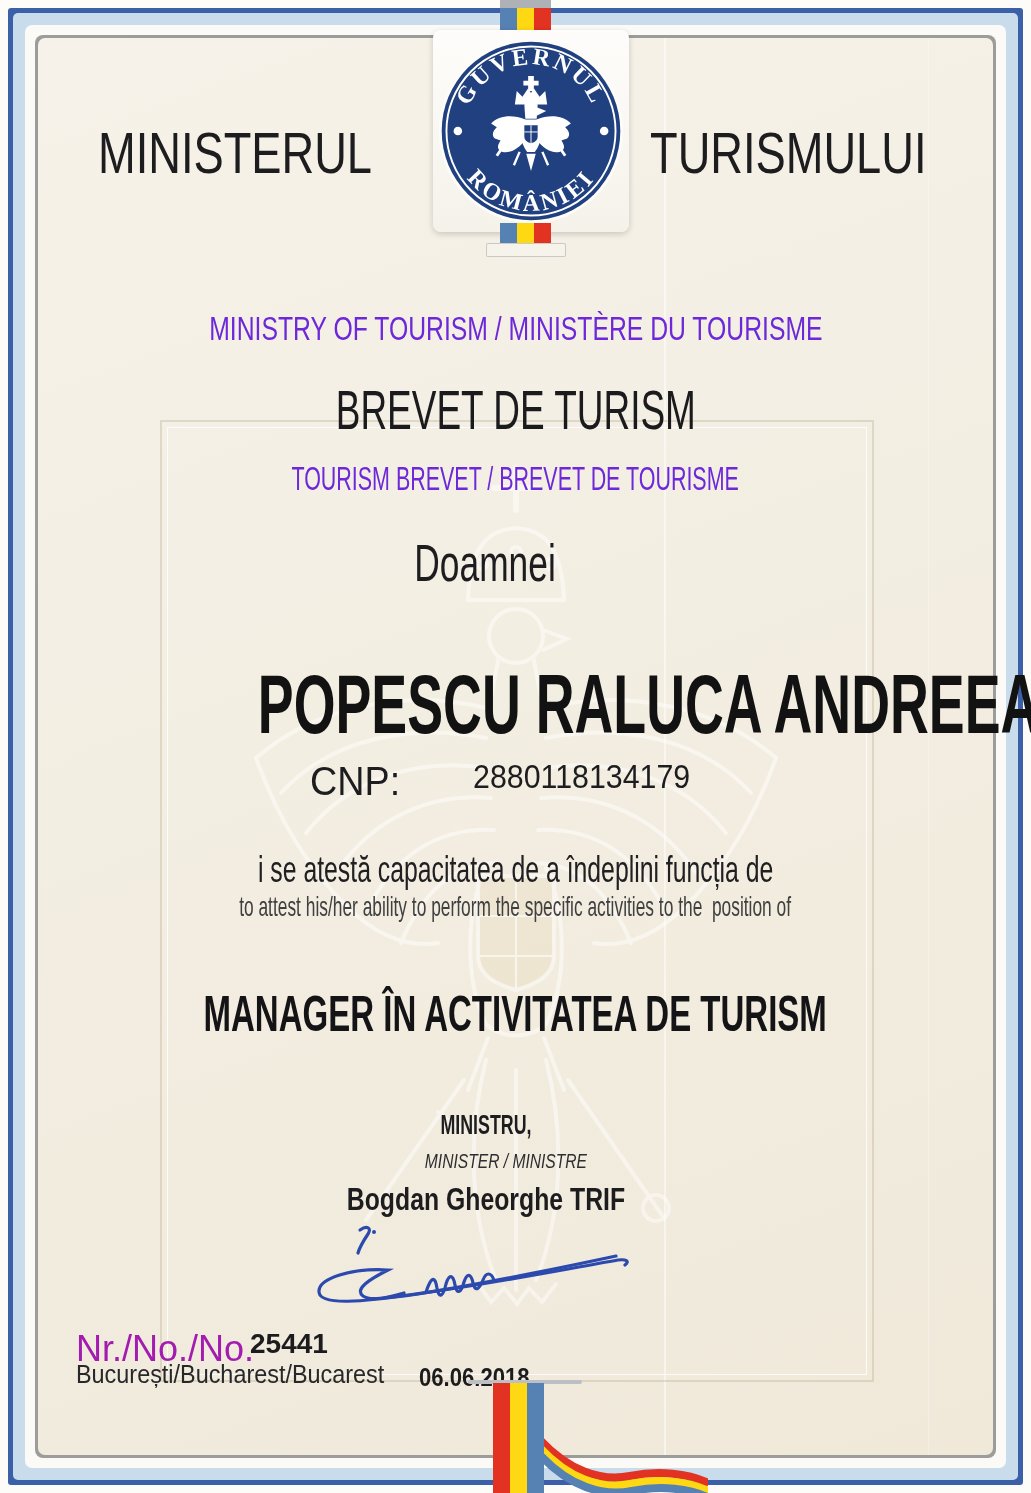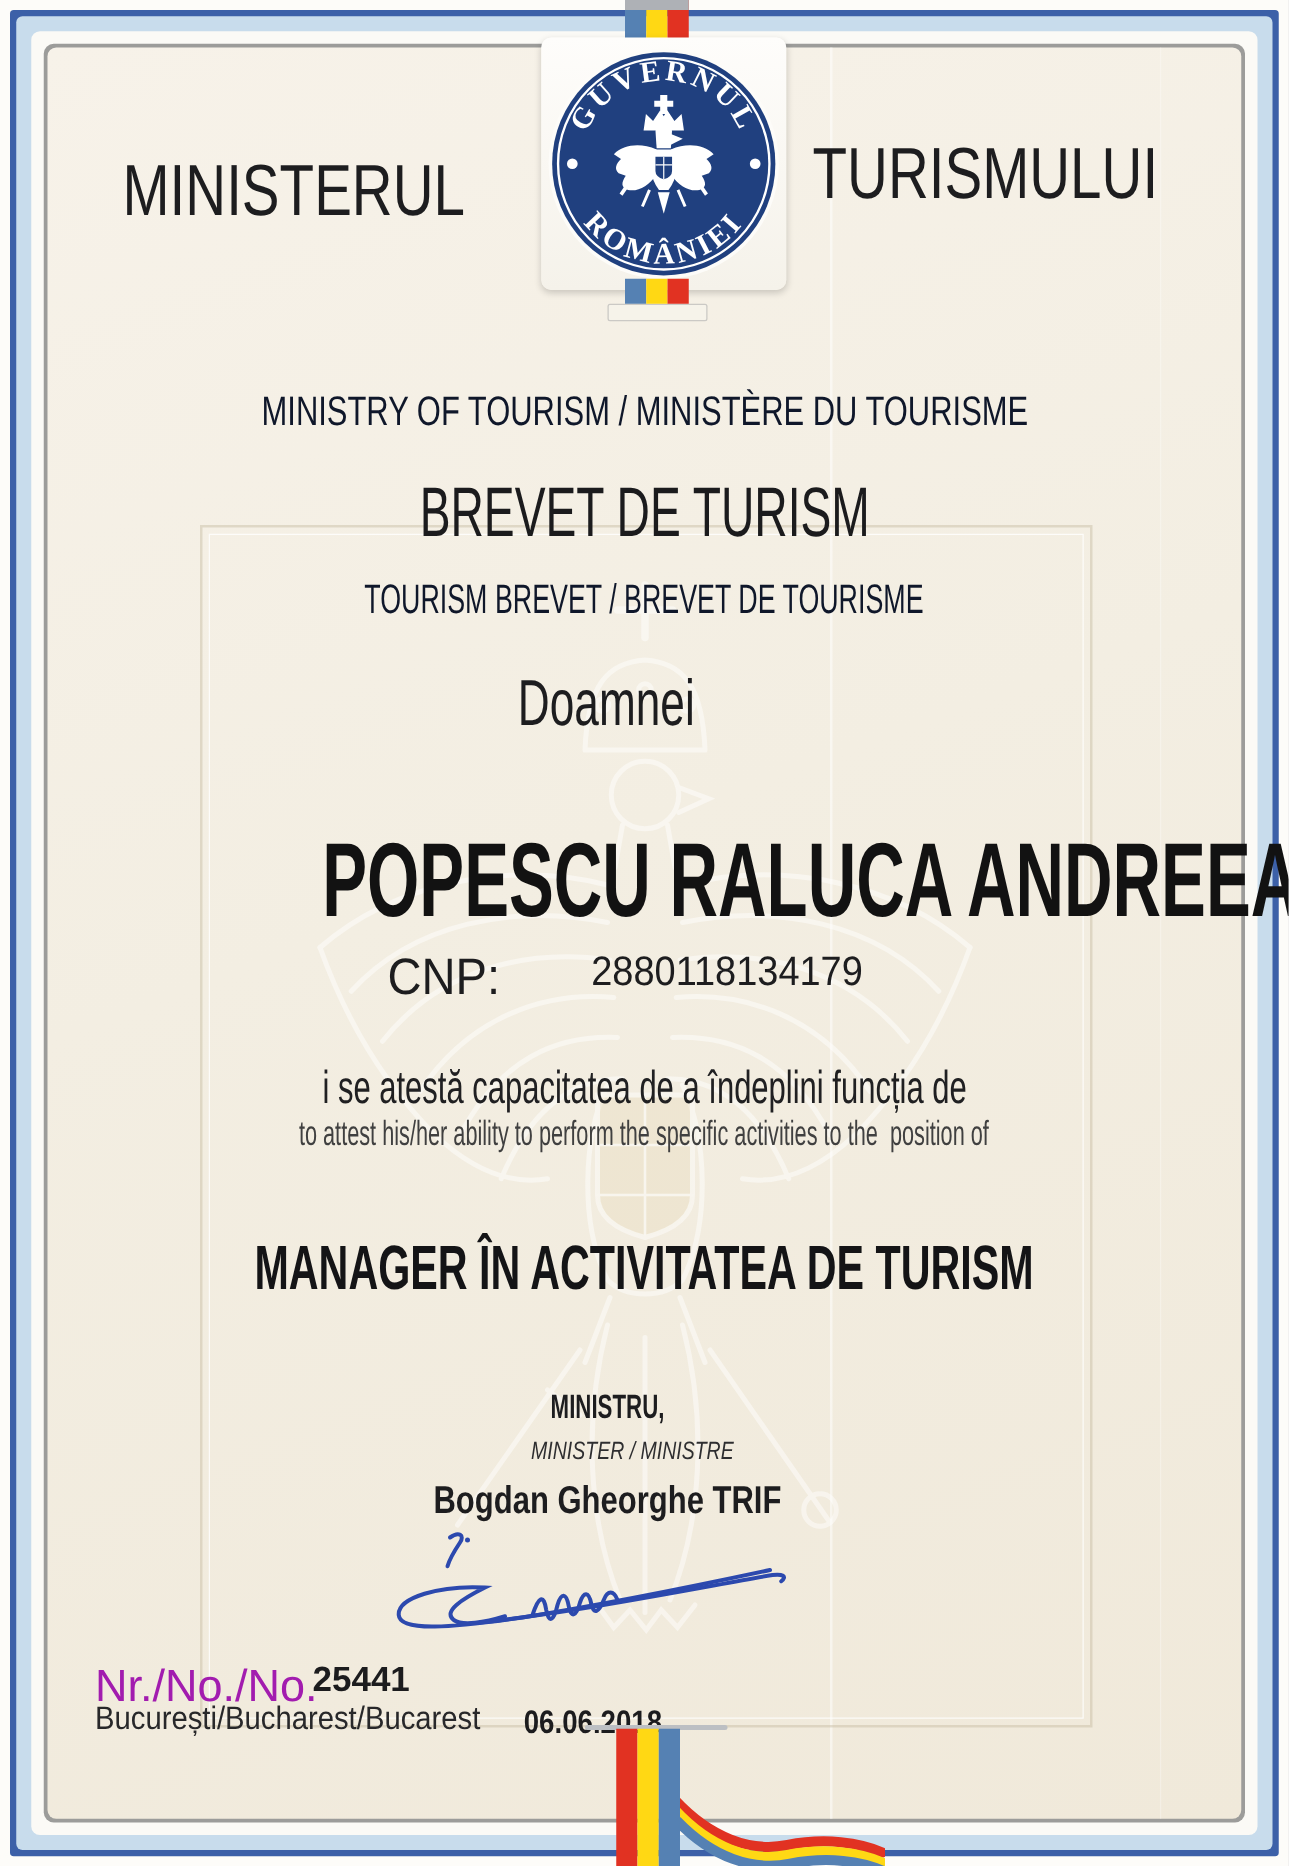--- a/index.html
+++ b/index.html
@@ -19,21 +19,21 @@
   .wm-inner{position:absolute;inset:7px;border:1px solid rgba(255,255,255,.8);}
   .wm svg{position:absolute;left:26px;top:18px;opacity:.5;}
   
   .layer{position:absolute;inset:0;z-index:10;}
   .abs{position:absolute;line-height:1.15;color:#1d1d1f;}
   .center{position:absolute;left:38px;right:38px;text-align:center;line-height:1.15;color:#1d1d1f;}
   .center.shift{right:98px;}
   .cx{display:inline-block;white-space:pre;}
   .oL{transform-origin:left top;}
   .oC{transform-origin:center top;}
-  .slate{color:#0f172a;}
+  .slate{color:#6d28d9;}
   .b{font-weight:700;}
   .it{font-style:italic;padding-left:40px;}
   
   .ribbon{position:absolute;display:flex;z-index:18;}
   .ribbon>i{display:block;height:100%;}
   .rb-b{background:#5581b3;} .rb-y{background:#ffd814;} .rb-r{background:#e13222;}
   .rib-cap{position:absolute;left:500px;top:0;width:51px;height:8px;background:#aeb1b6;z-index:19;}
   .slit{position:absolute;left:468px;top:1380px;width:114px;height:4px;background:#bcbfc3;
         border-radius:2px;z-index:17;}
   .tab{position:absolute;left:486px;top:243px;width:78px;height:12px;background:#f6f3ea;
@@ -147,21 +147,21 @@
     <i class="rb-b" style="width:17px;"></i>
       <i class="rb-y" style="width:17px;"></i>
       <i class="rb-r" style="width:17px;"></i>
   </div>
   <div class="tab"></div>
 
   <div class="layer">
     <div class="abs" style="left:98px;top:120px;font-size:58px;">
       <span class="cx oL" style="transform:scaleX(0.78);">MINISTERUL</span>
     </div>
-    <div class="abs" style="left:650px;top:106px;font-size:58px;text-align:center;">
+    <div class="abs" style="left:650px;top:120px;font-size:58px;text-align:center;">
       <span class="cx oL" style="transform:scaleX(0.78);">TURISMULUI</span>
     </div>
 
     <div class="center slate" style="top:310px;font-size:33px;">
       <span class="cx oC" style="transform:scaleX(0.75);">MINISTRY OF TOURISM / MINISTÈRE DU TOURISME</span>
     </div>
     <div class="center" style="top:378px;font-size:56px;color:#1b1b1d;">
       <span class="cx oC" style="transform:scaleX(0.66);">BREVET DE TURISM</span>
     </div>
     <div class="center slate" style="top:460px;font-size:33px;">

